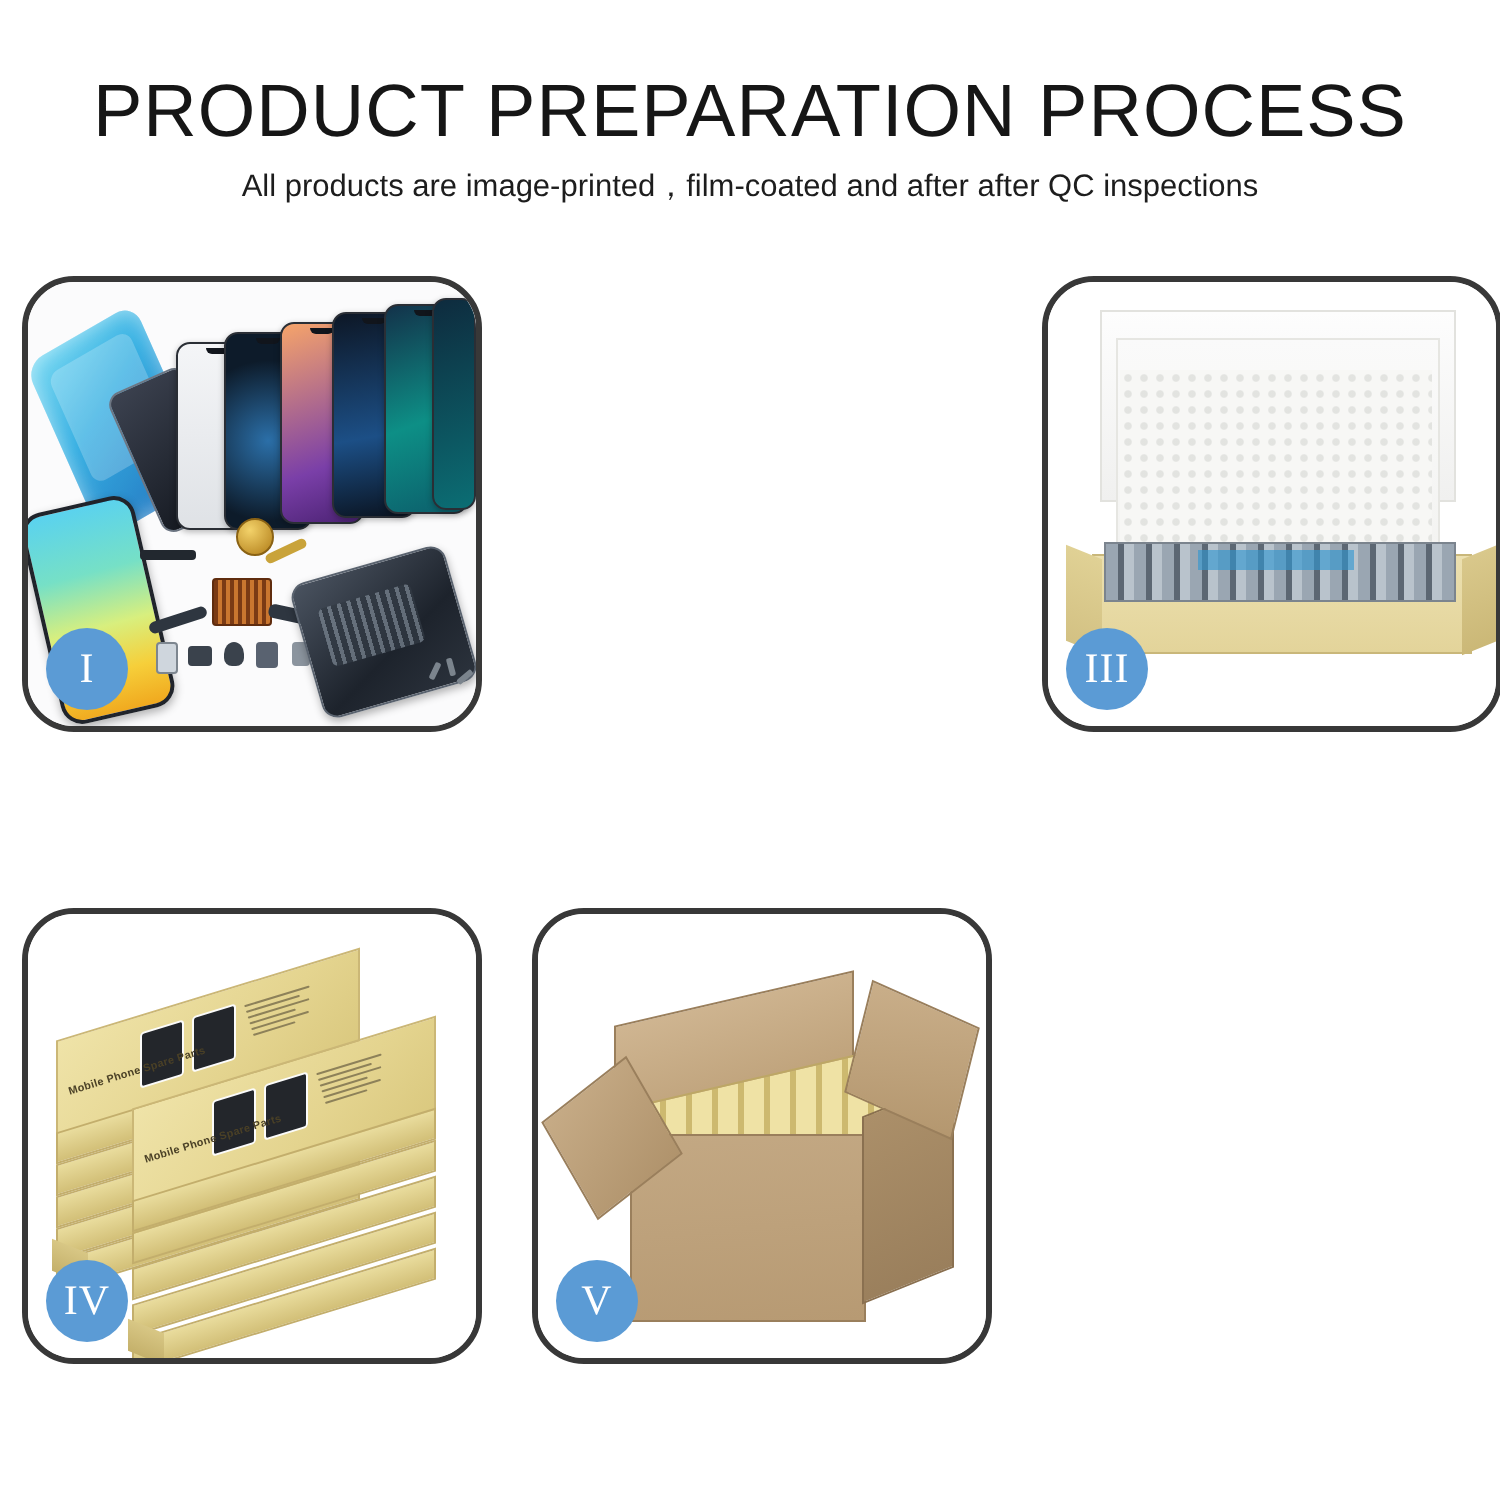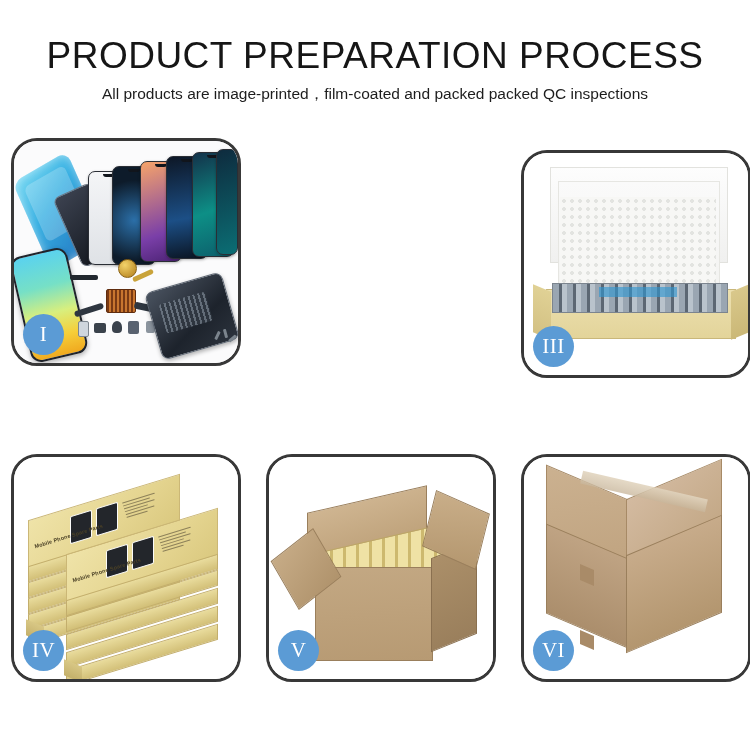--- a/index.html
+++ b/index.html
@@ -42,21 +42,21 @@
     position:absolute;
     width:230px;height:228px;
     border:3px solid #383838;
     border-radius:26px;
     background:#ffffff;
     box-sizing:border-box;
     overflow:hidden;
   }
   .p1{left:0px;  top:0px;}
   .p2{left:255px;top:0px;}
-  .p3{left:510px;top:12px;}
+  .p3{left:510px;top:0px;}
   .p4{left:0px;  top:316px;}
   .p5{left:255px;top:316px;}
   .p6{left:510px;top:316px;}
 
   .stage{position:absolute;left:0;top:0;width:100%;height:100%;}
 
   .badge{
     position:absolute;
     left:9px;bottom:8px;
     width:41px;height:41px;
@@ -316,21 +316,21 @@
   .sc-tab1{position:absolute;left:56px;top:110px;width:14px;height:16px;background:#a98b68;transform:skewY(23deg);}
   .sc-tab2{position:absolute;left:56px;top:176px;width:14px;height:14px;background:#a98b68;transform:skewY(23deg);}
 </style>
 </head>
 <body>
 
 <div class="page">
 
   <div class="header">
     <div class="title">PRODUCT PREPARATION PROCESS</div>
-    <div class="subtitle">All products are image-printed，film-coated and packed packed QC inspections</div>
+    <div class="subtitle">All products are image-printed，film-coated and after after QC inspections</div>
   </div>
 
   <div class="grid">
 
     <div class="panel p1">
       <div class="stage">
         <div class="bg"></div>
         <div class="film"></div>
         <div class="film-phone"></div>
         <div class="fan">
@@ -449,28 +449,15 @@
         <div class="cv-inner"></div>
         <div class="cv-goods"></div>
         <div class="cv-front"></div>
         <div class="cv-side"></div>
         <div class="cv-flapL"></div>
         <div class="cv-flapR"></div>
       </div>
       <div class="badge">V</div>
     </div>
 
-    <div class="panel p6">
-      <div class="stage">
-        <div class="bg"></div>
-        <div class="sc-top"></div>
-        <div class="sc-top2"></div>
-        <div class="sc-tape"></div>
-        <div class="sc-left"></div>
-        <div class="sc-right"></div>
-        <div class="sc-tab1"></div>
-        <div class="sc-tab2"></div>
-      </div>
-      <div class="badge">VI</div>
-    </div>
 
   </div>
 </div>
 
 </body></html>

